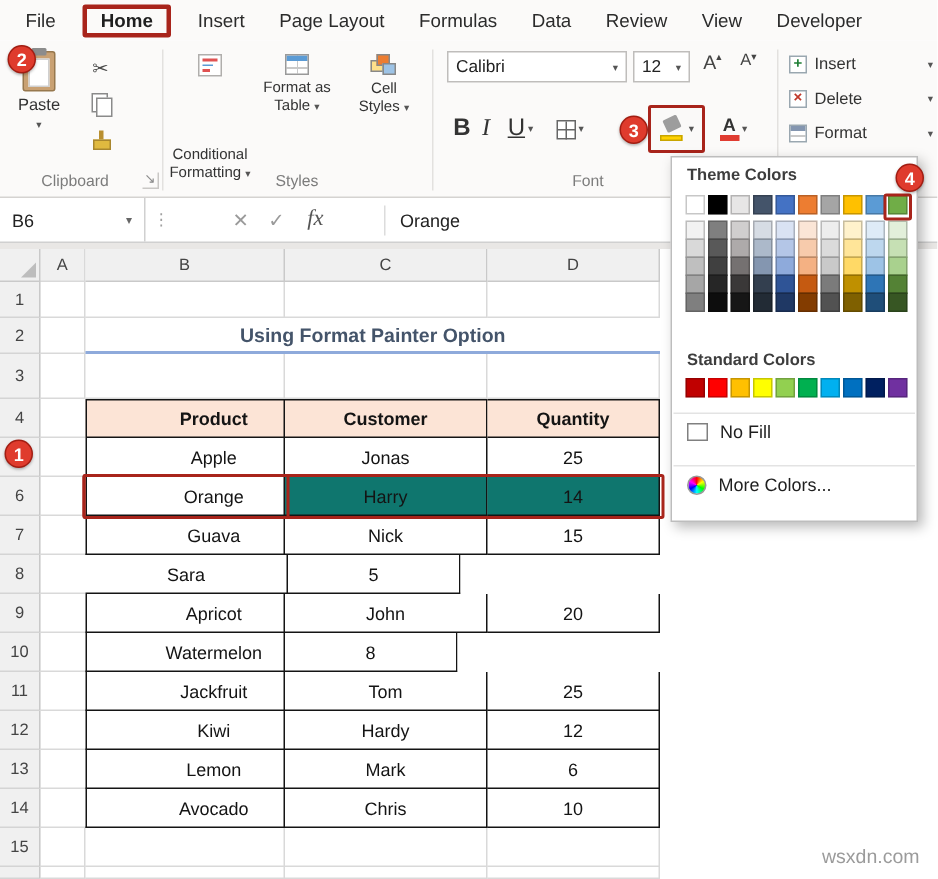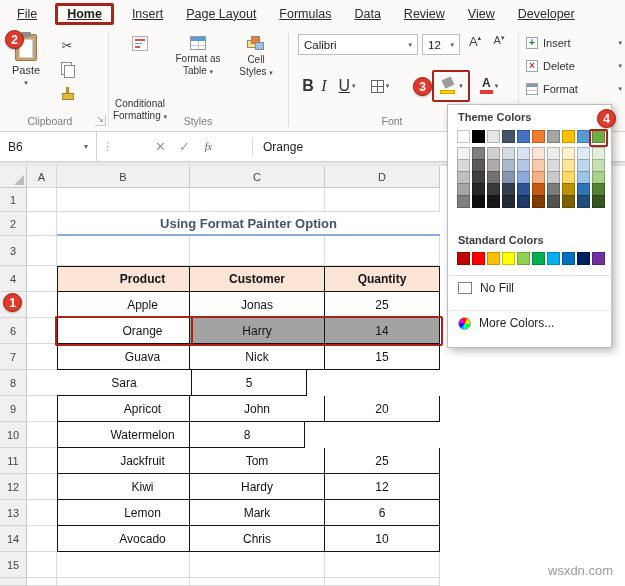--- a/index.html
+++ b/index.html
@@ -1,21 +1,21 @@
 <!DOCTYPE html>
 <html><head>
 <meta charset="utf-8">
 <style>
   *{margin:0;padding:0;box-sizing:border-box;}
   body{background:#fff;font-family:"Liberation Sans",sans-serif;}
   .stage{position:relative;width:625px;height:586px;background:#fff;overflow:hidden;color:#222;}
 
   
   .tabs{position:absolute;left:0;top:0;width:625px;height:27px;background:#fbfaf9;display:flex;align-items:center;gap:13px;padding-left:12px;}
-  .tab{font-size:12.5px;color:#2b2b2b;padding:4px 5px;white-space:nowrap;text-decoration:underline;}
+  .tab{font-size:12.5px;color:#2b2b2b;padding:4px 5px;white-space:nowrap;}
   .tab-home{border:3px solid #a8241b;border-radius:2px;padding:1px 9px;font-weight:700;color:#1f1f1f;}
 
   
   .ribbon{position:absolute;left:0;top:27px;width:625px;height:105px;background:#fbfaf9;border-bottom:1px solid #d5d3d1;}
   .vsep{position:absolute;top:6px;height:94px;width:1px;background:#e3e1df;}
   .glabel{position:absolute;top:88px;font-size:10.5px;color:#7c7c7c;text-align:center;}
   .launcher{position:absolute;top:88px;font-size:9px;color:#8a8a8a;border:1px solid #c9c7c5;border-top:none;border-left:none;width:11px;height:11px;line-height:9px;text-align:center;}
   .mini-arrow{font-size:7px;color:#555;}
 
   
@@ -82,21 +82,21 @@
     linear-gradient(rgba(0,0,0,0) 6px, #c9c9c9 6px 7px, rgba(0,0,0,0) 7px);
     background-color:#fff;}
 
   
   .fbar{position:absolute;left:0;top:132px;width:625px;height:30px;background:#fff;border-bottom:1px solid #d0d0d0;display:flex;align-items:center;font-size:12px;}
   .namebox{width:97px;height:100%;border-right:1px solid #d0d0d0;display:flex;align-items:center;padding:0 8px;color:#222;}
   .nb-arrow{margin-left:auto;font-size:8px;color:#666;}
   .fb-dots{margin-left:5px;color:#a0a0a0;font-size:11px;}
   .fb-x{margin-left:42px;color:#9a9a9a;font-size:13px;}
   .fb-ok{margin-left:13px;color:#9a9a9a;font-size:13px;}
-  .fb-fx{margin-left:15px;color:#555;font-size:10px;font-style:italic;font-family:"Liberation Serif",serif;}
+  .fb-fx{margin-left:15px;color:#555;font-size:15px;font-style:italic;font-family:"Liberation Serif",serif;}
   .fb-sep{margin-left:40px;width:1px;height:20px;background:#dcdcdc;}
   .fb-value{margin-left:10px;color:#222;}
   .strip{position:absolute;left:0;top:162px;width:625px;height:4px;background:#e9e7e5;}
 
   
   .sheet{position:absolute;left:0;top:166px;width:625px;height:420px;background:#fff;}
   .colhead{display:flex;height:22px;}
   .corner{width:27px;height:22px;background:#f0f0f0;border-right:1px solid #c9c9c9;border-bottom:1px solid #c9c9c9;position:relative;}
   .tri{position:absolute;right:2px;bottom:2px;width:0;height:0;border-left:10px solid transparent;border-bottom:10px solid #bdbdbd;}
   .ch{height:22px;background:#f0f0f0;border-right:1px solid #c9c9c9;border-bottom:1px solid #c9c9c9;display:flex;align-items:center;justify-content:center;font-size:11px;color:#444;}
@@ -107,21 +107,21 @@
   .cA{width:30px;border-right:1px solid #d9d9d9;border-bottom:1px solid #d9d9d9;}
   .cB{width:133px;} .cC{width:135px;} .cD{width:115px;}
   .cB,.cC,.cD,.cMerge{border-right:1px solid #d9d9d9;border-bottom:1px solid #d9d9d9;display:flex;align-items:center;justify-content:center;font-size:12px;color:#141414;}
   .cMerge{width:383px;}
   .cfill{flex:1;background:#fff;}
   .nrb{border-right:none;}
   .t{border-right:1px solid #141414;border-bottom:1px solid #141414;}
   .tl{border-left:1px solid #141414;padding-left:38px;}
   .tt{border-top:1px solid #141414;}
   .th{background:#FCE4D6;font-weight:bold;}
-  .sel{background:#a3a3a3;}
+  .sel{background:#0f766e;}
   .title-cell{font-weight:bold;font-size:13px;color:#44546A;border-bottom:2px solid #8EAADB;border-right:none;}
 
   
   .palette{position:absolute;left:447px;top:104px;width:165px;height:244px;background:#fff;border:1px solid #bdbdbd;box-shadow:3px 3px 8px rgba(0,0,0,.28);z-index:30;}
   .pal-label{margin:6px 10px 0;font-size:11px;font-weight:700;color:#3d3d3d;}
   .pal-label.std{margin-top:26px;}
   .swrow{display:flex;gap:2px;padding:0 9px;}
   .theme-row{margin-top:7px;}
   .std-row{margin-top:6px;}
   .sw{width:13px;height:13px;border:1px solid rgba(0,0,0,.22);flex:0 0 auto;}

